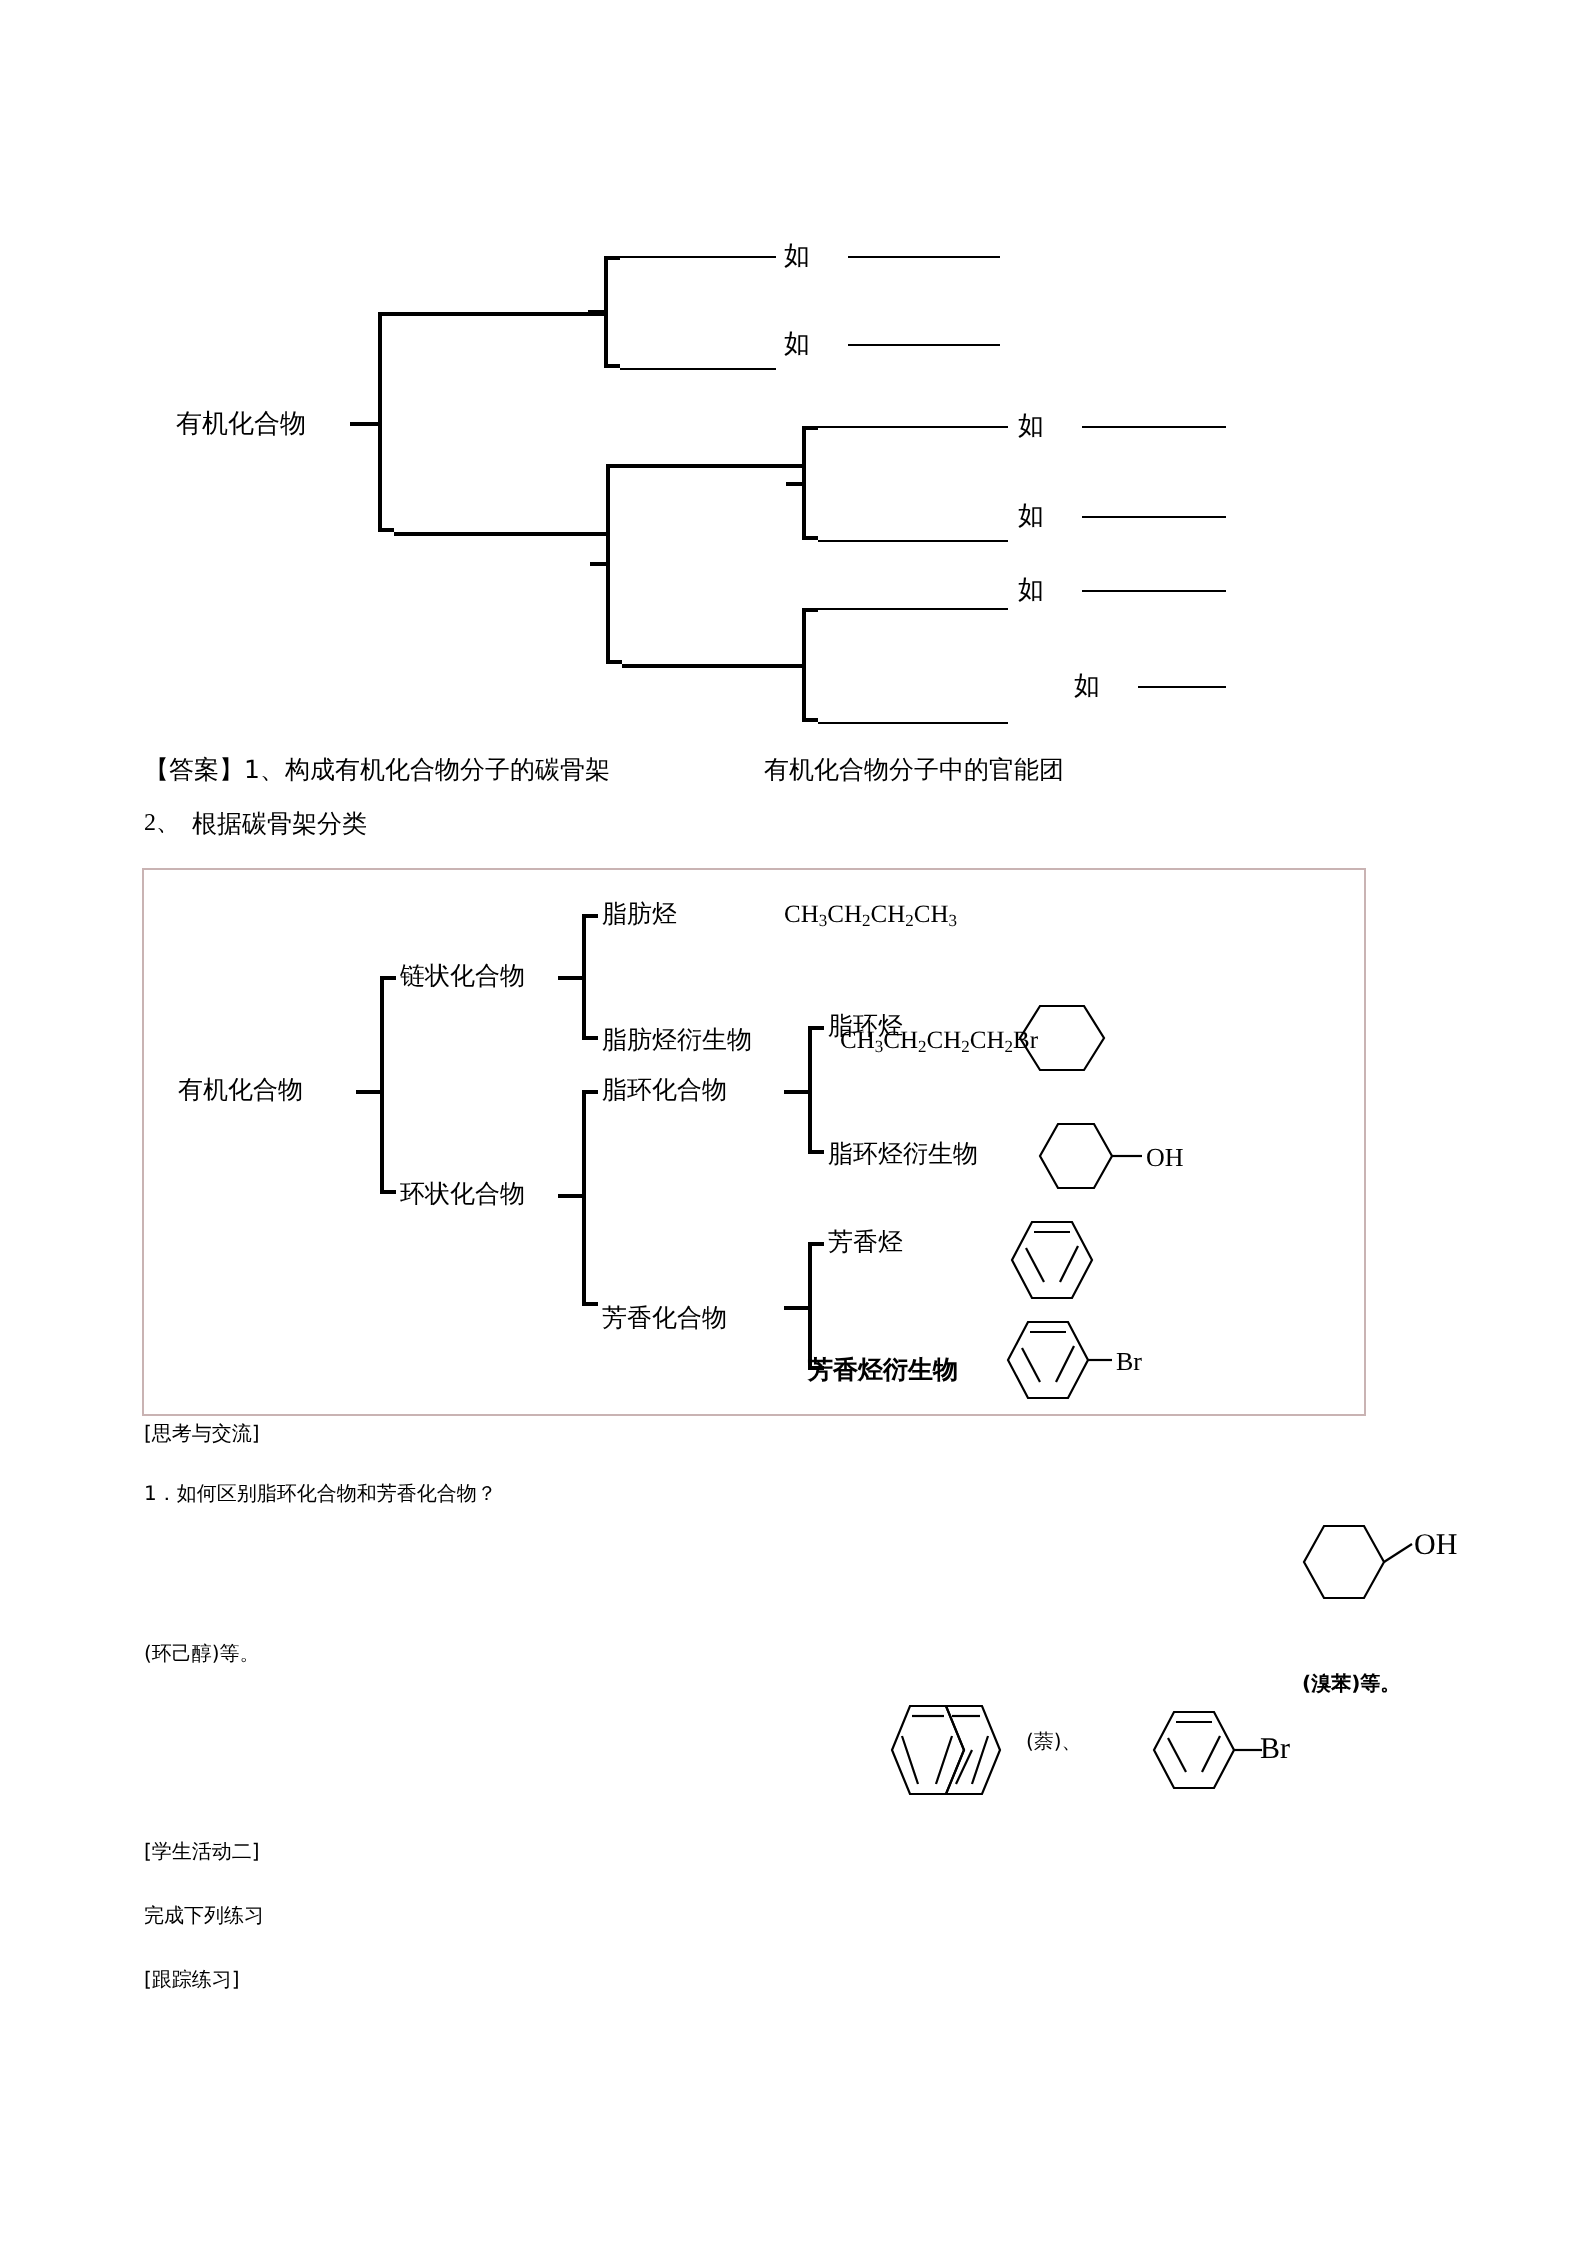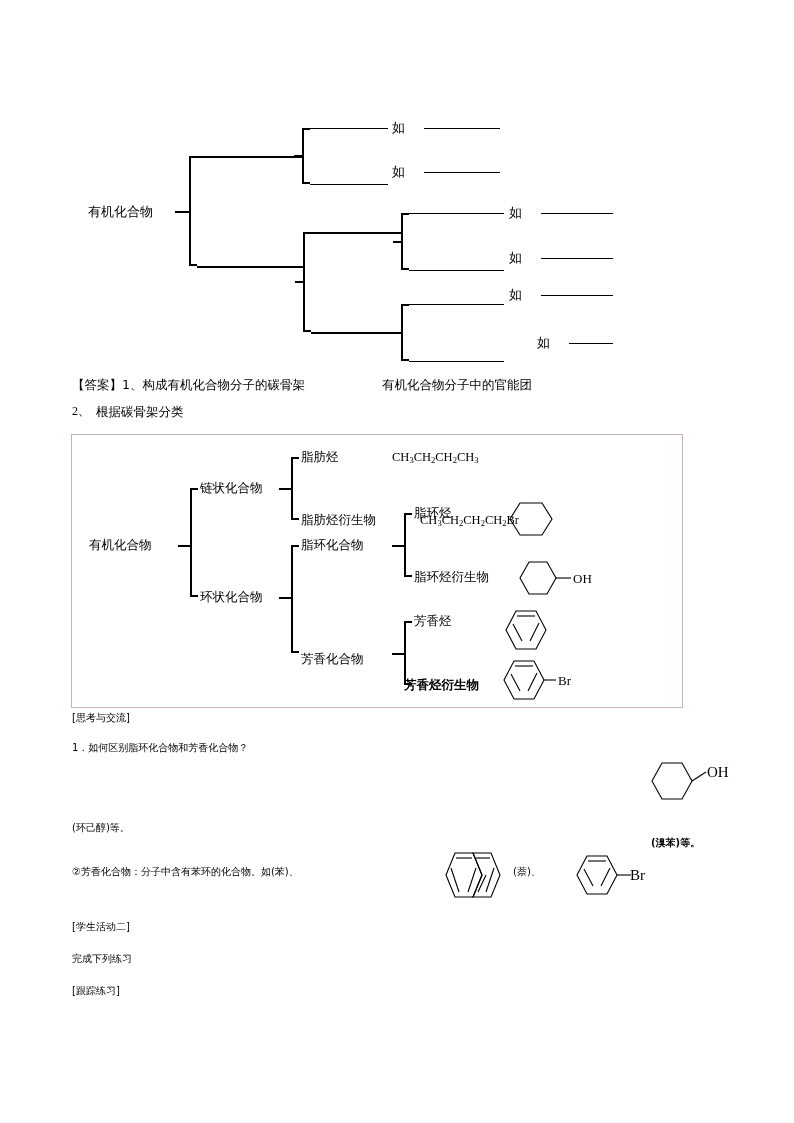--- a/index.html
+++ b/index.html
@@ -210,21 +210,20 @@
   <div class="para cn" style="left:72px;top:742px;">1．如何区别脂环化合物和芳香化合物？</div>
 
   <svg class="chem" style="left:650px;top:758px;" width="90" height="46" viewBox="0 0 90 46">
     <polygon points="12,5 32,5 42,23 32,41 12,41 2,23" fill="none" stroke="#000" stroke-width="1.1"></polygon>
     <line x1="42" y1="23" x2="56" y2="14" stroke="#000" stroke-width="1.1"></line>
     <text x="57" y="19" font-family="Liberation Serif, DejaVu Serif, serif" font-size="15" fill="#000">OH</text>
   </svg>
 
   <div class="para cn" style="left:72px;top:822px;">(环己醇)等。</div>
 
-  <div class="para cn" style="left:72px;top:866px;">②芳香化合物：分子中含有苯环的化合物。如(苯)、</div>
 
   <svg class="chem" style="left:443px;top:848px;" width="68" height="54" viewBox="0 0 68 54">
     <polygon points="12,5 30,5 39,27 30,49 12,49 3,27" fill="none" stroke="#000" stroke-width="1.1"></polygon>
     <polygon points="30,5 48,5 57,27 48,49 30,49 39,27" fill="none" stroke="#000" stroke-width="1.1"></polygon>
     <line x1="13" y1="10" x2="29" y2="10" stroke="#000" stroke-width="1.1"></line>
     <line x1="33" y1="20" x2="25" y2="44" stroke="#000" stroke-width="1.1"></line>
     <line x1="16" y1="44" x2="8" y2="20" stroke="#000" stroke-width="1.1"></line>
     <line x1="33" y1="10" x2="47" y2="10" stroke="#000" stroke-width="1.1"></line>
     <line x1="51" y1="20" x2="43" y2="44" stroke="#000" stroke-width="1.1"></line>
     <line x1="35" y1="44" x2="43" y2="27" stroke="#000" stroke-width="1.1"></line>

